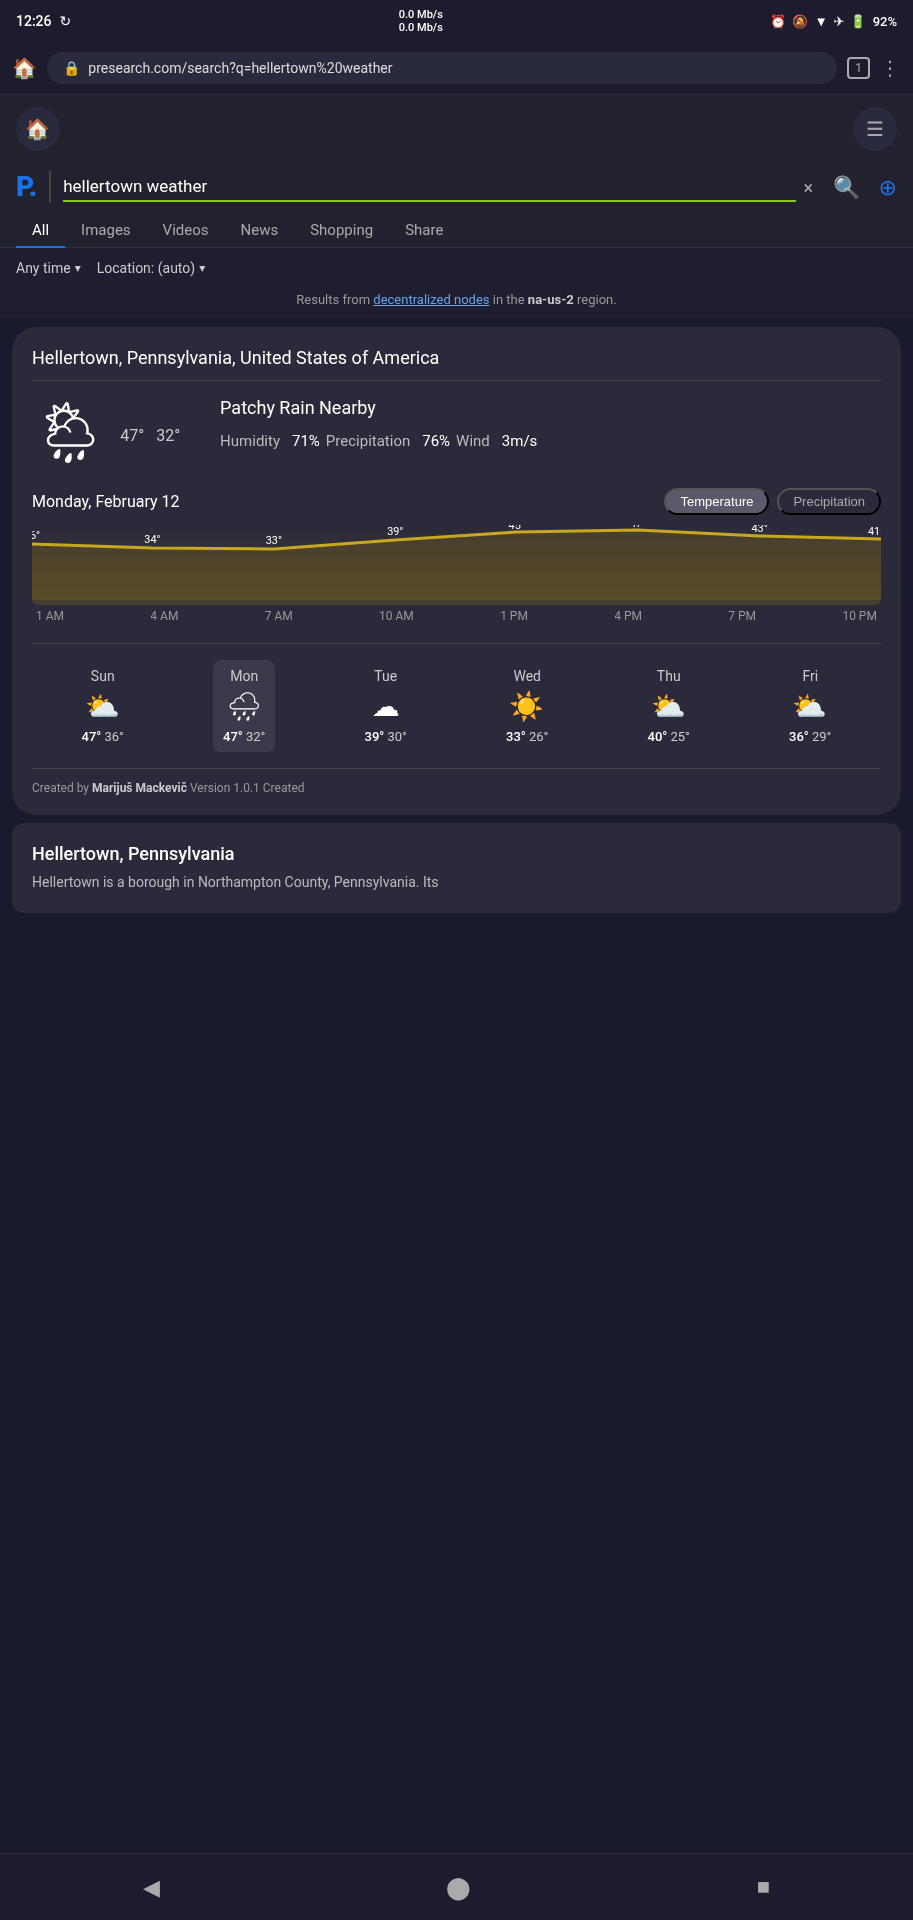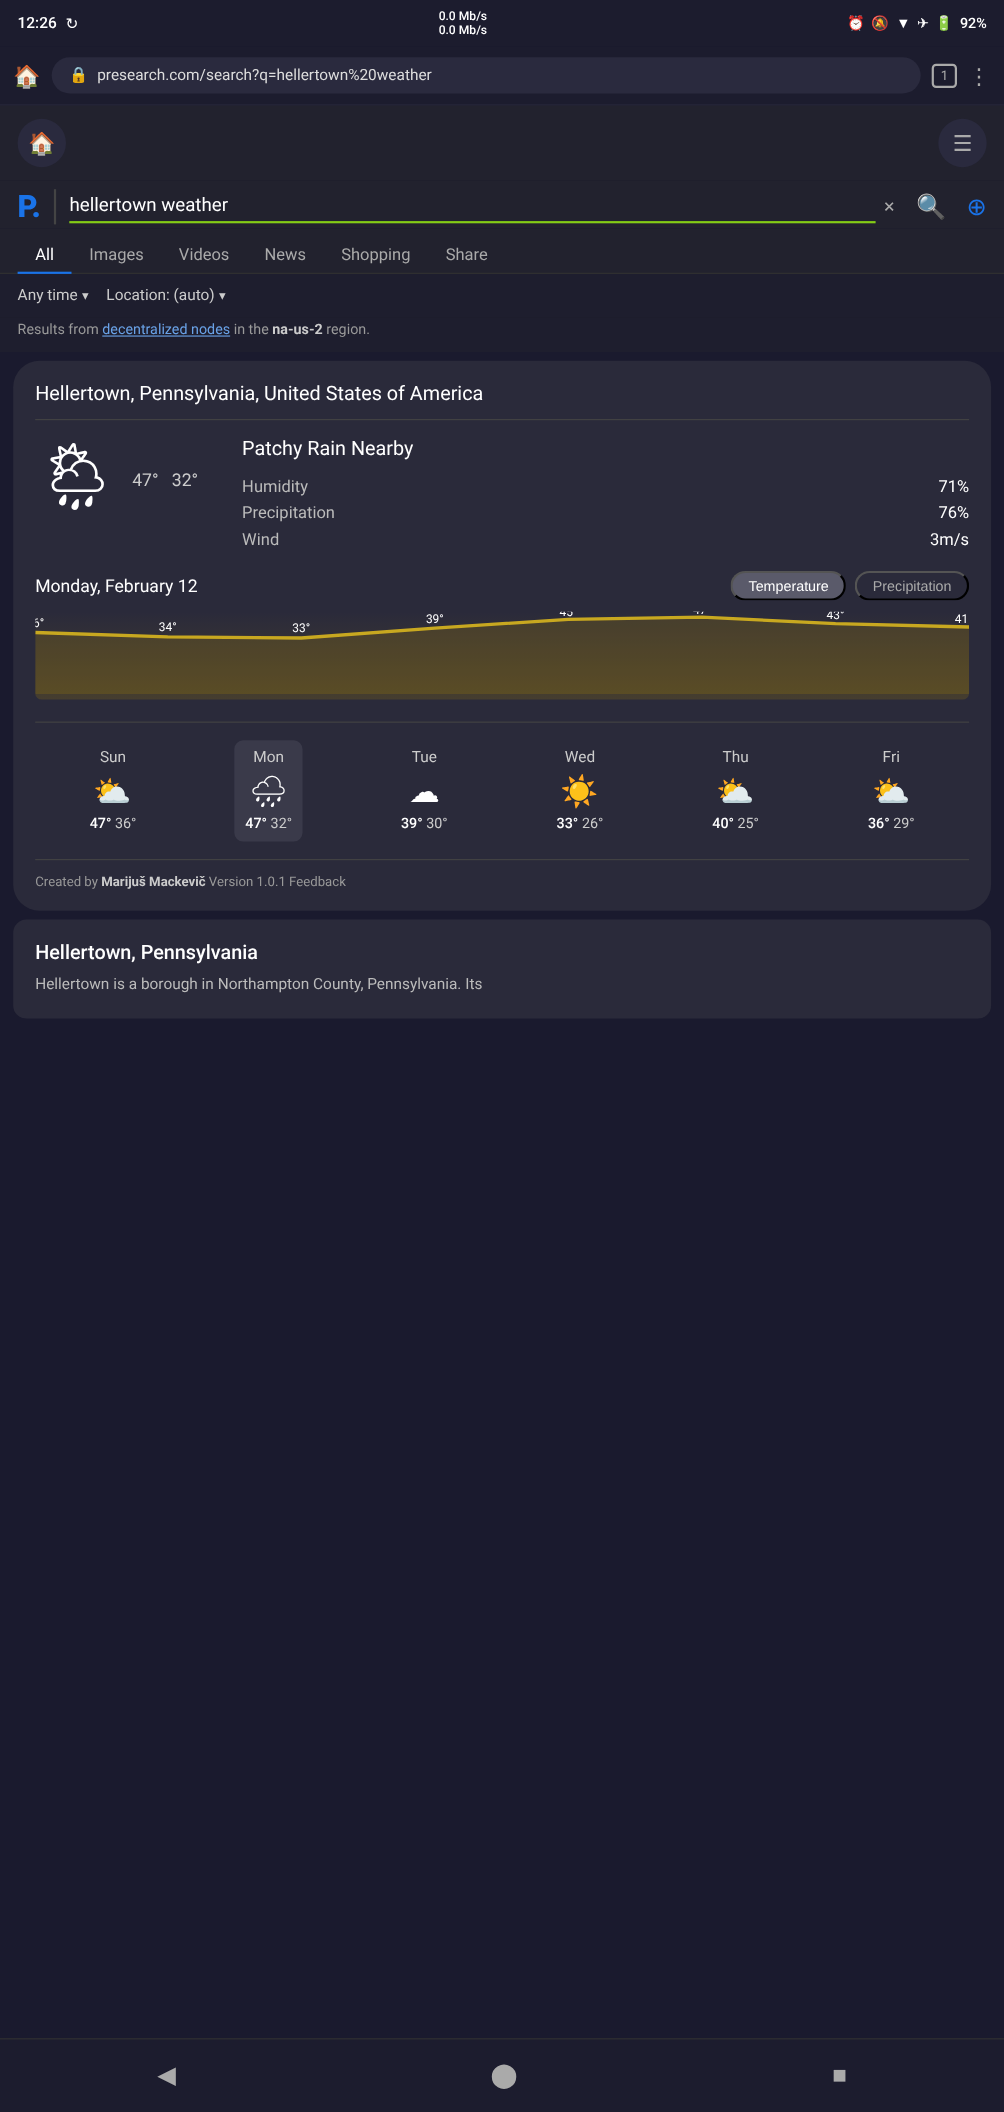--- a/index.html
+++ b/index.html
@@ -157,20 +157,21 @@
       cursor: pointer;
     }
     .filter-chevron { font-size: 12px; }
 
     
     .results-info {
       background: #1e1e2e;
       padding: 4px 16px 12px;
       font-size: 13px;
       color: #999;
+      text-align: center;
     }
     .results-info a { color: #6aa3e8; text-decoration: underline; }
     .results-info strong { color: #ccc; }
 
     
     .weather-card {
       background: #2a2a3a;
       margin: 8px 12px;
       border-radius: 24px;
       padding: 20px;
@@ -231,21 +232,21 @@
       flex: 1;
       padding-left: 20px;
     }
     .weather-condition {
       font-size: 18px;
       font-weight: 400;
       margin-bottom: 14px;
     }
     .weather-stats {
       display: flex;
-      flex-direction: column;
+      flex-direction: row;
       gap: 6px;
       font-size: 15px;
     }
     .weather-stat-row {
       display: flex;
       justify-content: space-between;
     }
     .stat-label { color: #bbb; }
     .stat-value { color: #fff; margin-left: 12px; }
 
@@ -516,20 +517,30 @@
         <text class="temp-label" x="122" y="18" text-anchor="middle">34°</text>
         <text class="temp-label" x="245" y="19" text-anchor="middle">33°</text>
         <text class="temp-label" x="368" y="10" text-anchor="middle">39°</text>
         <text class="temp-label" x="491" y="4" text-anchor="middle">45°</text>
         <text class="temp-label" x="614" y="2" text-anchor="middle">47°</text>
         <text class="temp-label" x="737" y="7" text-anchor="middle">43°</text>
         <text class="temp-label" x="855" y="10" text-anchor="middle">41°</text>
       </svg>
     </div>
 
+    <div class="time-labels">
+      <span>1 AM</span>
+      <span>4 AM</span>
+      <span>7 AM</span>
+      <span>10 AM</span>
+      <span>1 PM</span>
+      <span>4 PM</span>
+      <span>7 PM</span>
+      <span>10 PM</span>
+    </div>
   </div>
 
   <div class="weekly-forecast">
     <div class="day-item">
       <span class="day-name">Sun</span>
       <span class="day-icon">⛅</span>
       <span class="day-temps"><span class="hi">47°</span> 36°</span>
     </div>
     <div class="day-item today">
       <span class="day-name">Mon</span>
@@ -552,21 +563,21 @@
       <span class="day-temps"><span class="hi">40°</span> 25°</span>
     </div>
     <div class="day-item">
       <span class="day-name">Fri</span>
       <span class="day-icon">⛅</span>
       <span class="day-temps"><span class="hi">36°</span> 29°</span>
     </div>
   </div>
 
   <div class="weather-footer">
-    <span>Created by </span><strong>Marijuš Mackevič</strong><span> Version 1.0.1 </span><span style="cursor:pointer;">Feedback</span>
+    <span>Created by </span><strong>Marijuš Mackevič</strong><span> Version 1.0.1 </span><span style="cursor:pointer;">Created</span>
   </div>
 </div>
 
 <div class="result-card">
   <div class="result-title" style="display:flex; justify-content:space-between; align-items:flex-start;">Hellertown, Pennsylvania</div>
   <div class="result-snippet">Hellertown is a borough in Northampton County, Pennsylvania. Its</div>
 </div>
 
 <div style="height: 80px;"></div>
 

